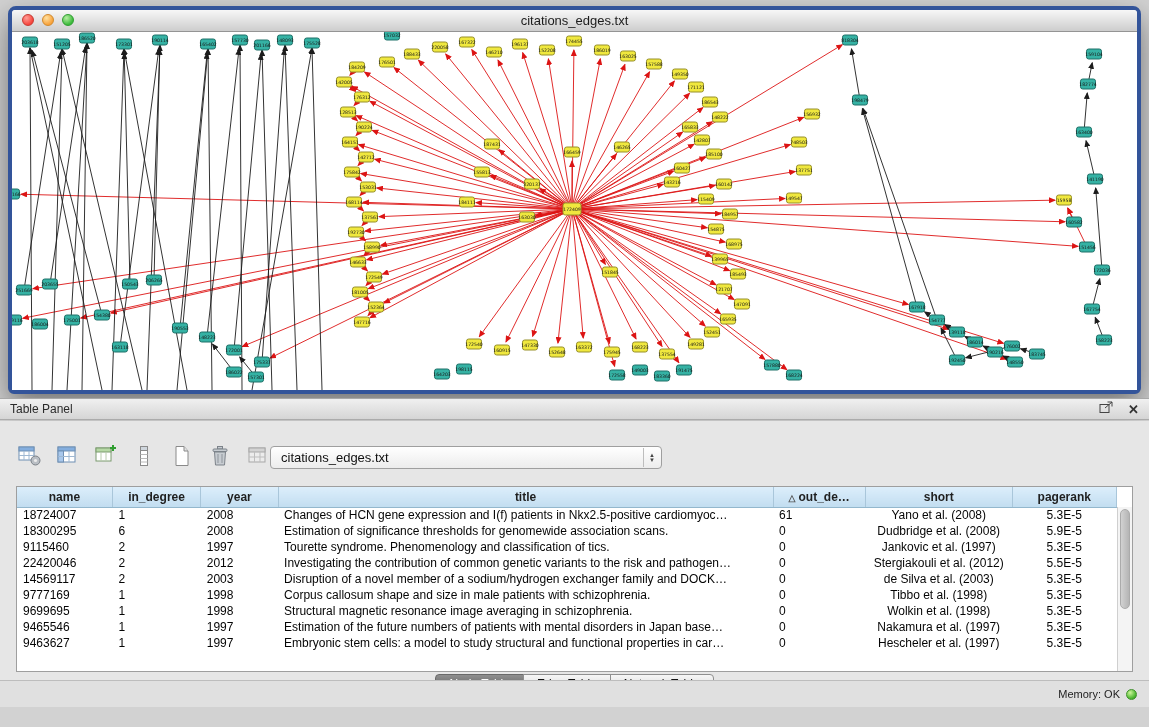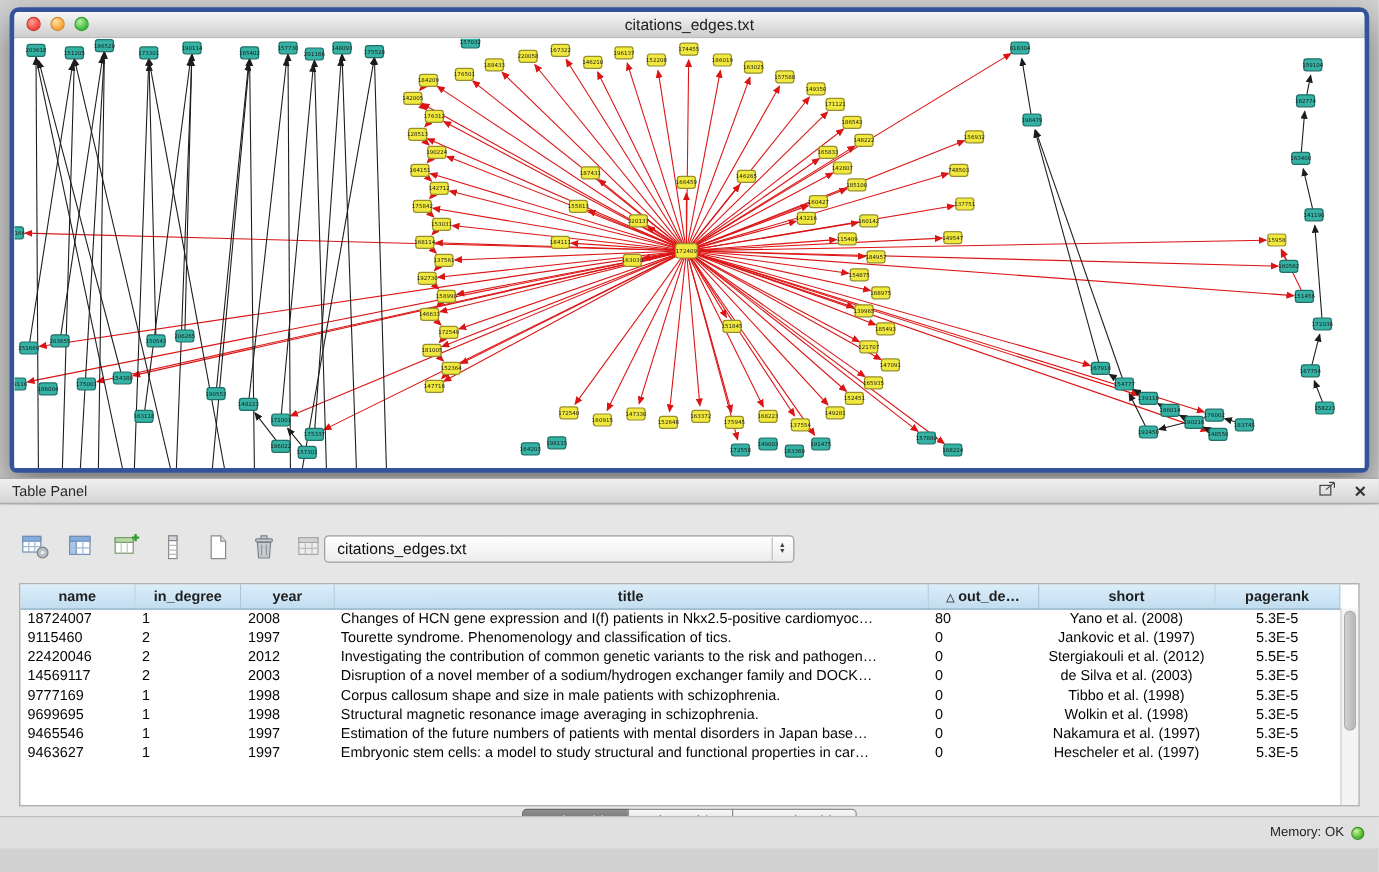--- a/index.html
+++ b/index.html
@@ -614,23 +614,32 @@
             <th>short</th>
             <th>pagerank</th>
           </tr>
         </thead>
       <tbody id="tbody">
           <tr>
             <td>18724007</td>
             <td>1</td>
             <td>2008</td>
             <td>Changes of HCN gene expression and I(f) patients in Nkx2.5-positive cardiomyoc…</td>
-            <td>80</td>
+            <td>61</td>
             <td class="ta-c">Yano et al. (2008)</td>
             <td class="ta-c">5.3E-5</td>
+          </tr>
+          <tr>
+            <td>18300295</td>
+            <td>6</td>
+            <td>2008</td>
+            <td>Estimation of significance thresholds for genomewide association scans.</td>
+            <td>0</td>
+            <td class="ta-c">Dudbridge et al. (2008)</td>
+            <td class="ta-c">5.9E-5</td>
           </tr>
           <tr>
             <td>9115460</td>
             <td>2</td>
             <td>1997</td>
             <td>Tourette syndrome. Phenomenology and classification of tics.</td>
             <td>0</td>
             <td class="ta-c">Jankovic et al. (1997)</td>
             <td class="ta-c">5.3E-5</td>
           </tr>

